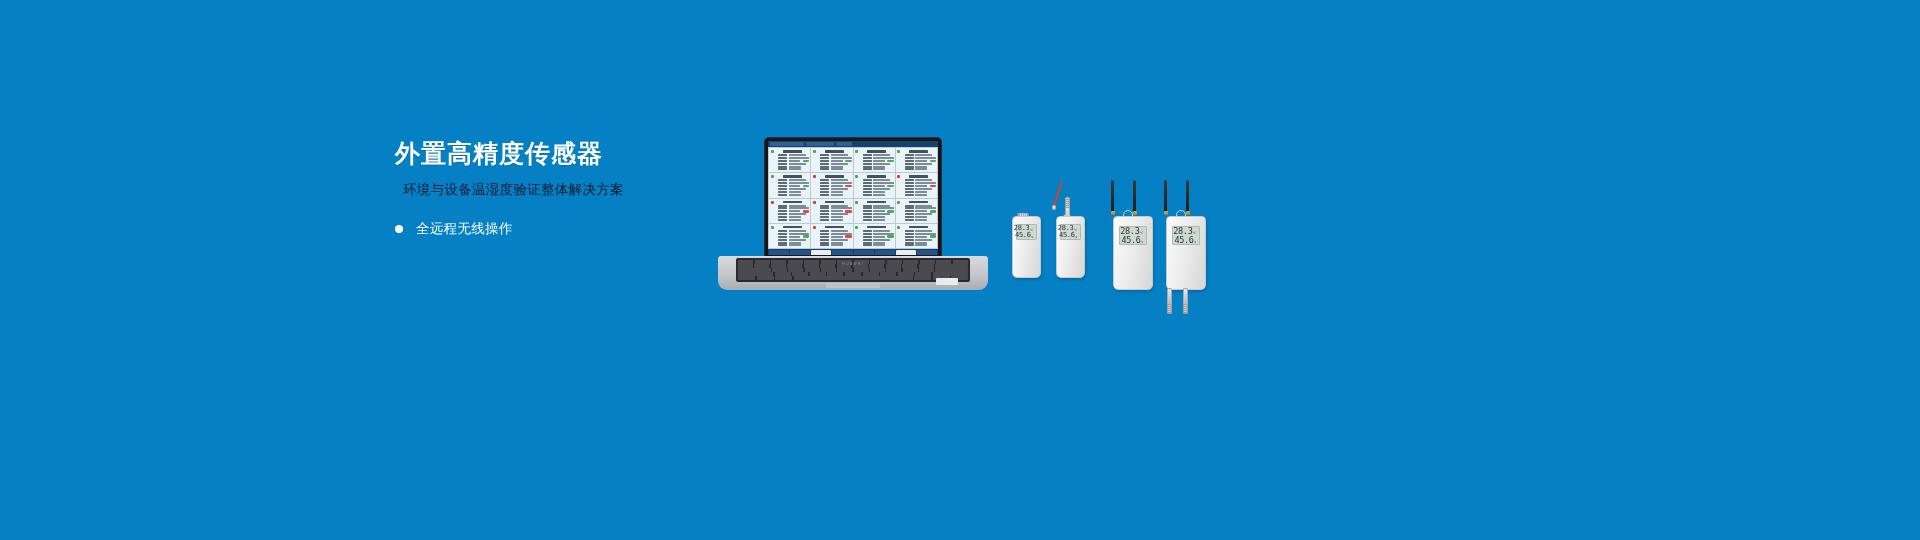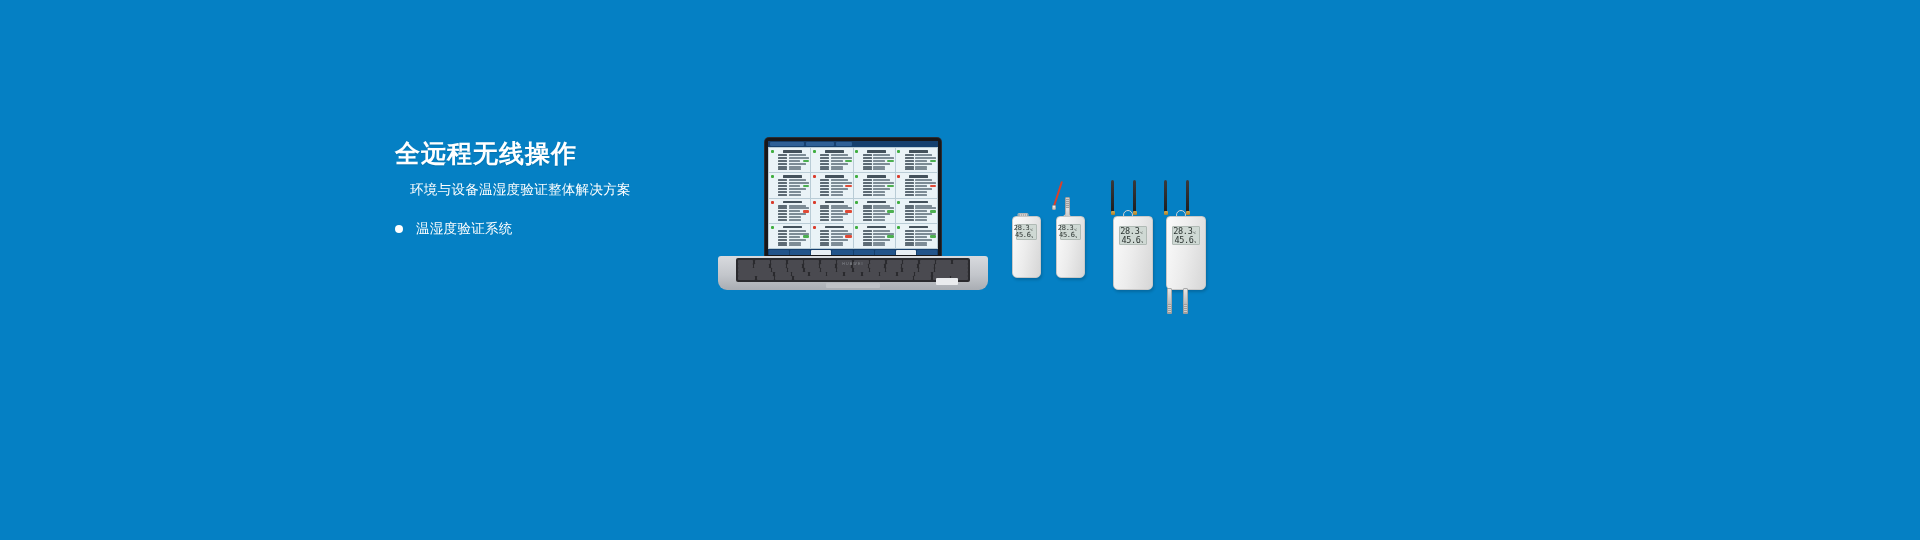--- a/index.html
+++ b/index.html
@@ -12,22 +12,22 @@
   .banner{position:absolute;inset:0;background:#0580c4;}
 
   
   .copy{position:absolute;left:395px;top:140px;width:330px;}
   .title{
     font-size:25px;font-weight:bold;color:#ffffff;
     letter-spacing:1px;line-height:1.1;margin:0 0 14px 0;
     text-shadow:0 1px 1px rgba(0,0,0,.12);
   }
   .subtitle{
-    font-size:13.5px;color:#ffffff;font-weight:400;
-    letter-spacing:.3px;margin:0 0 22px 15px;line-height:1.2;
+    font-size:13.5px;color:#0f172a;font-weight:400;
+    letter-spacing:.3px;margin:0 0 22px 8px;line-height:1.2;
   }
   .feature-list{list-style:none;margin:0;padding:0;}
   .feature{
     display:flex;align-items:center;margin-bottom:18px;
   }
   .bullet{
     width:8px;height:8px;border-radius:50%;background:#ffffff;
     margin-right:13px;flex:none;
   }
   .feature-label{font-size:13.5px;color:#ffffff;letter-spacing:.3px;}
@@ -195,26 +195,26 @@
     display:flex;justify-content:space-between;width:100%;
     padding:0 4px;box-sizing:border-box;margin-top:2px;
   }
 </style>
 </head>
 <body>
 
 <div class="banner">
 
   <div class="copy">
-    <h1 class="title">全远程无线操作</h1>
+    <h1 class="title">外置高精度传感器</h1>
     <p class="subtitle">环境与设备温湿度验证整体解决方案</p>
     <ul class="feature-list">
       <li class="feature">
         <span class="bullet"></span>
-        <span class="feature-label">温湿度验证系统</span>
+        <span class="feature-label">全远程无线操作</span>
       </li>
     </ul>
   </div>
 
   <div class="laptop">
 
     <div class="lid">
       <div class="screen">
 
         <div class="screen-topbar">

